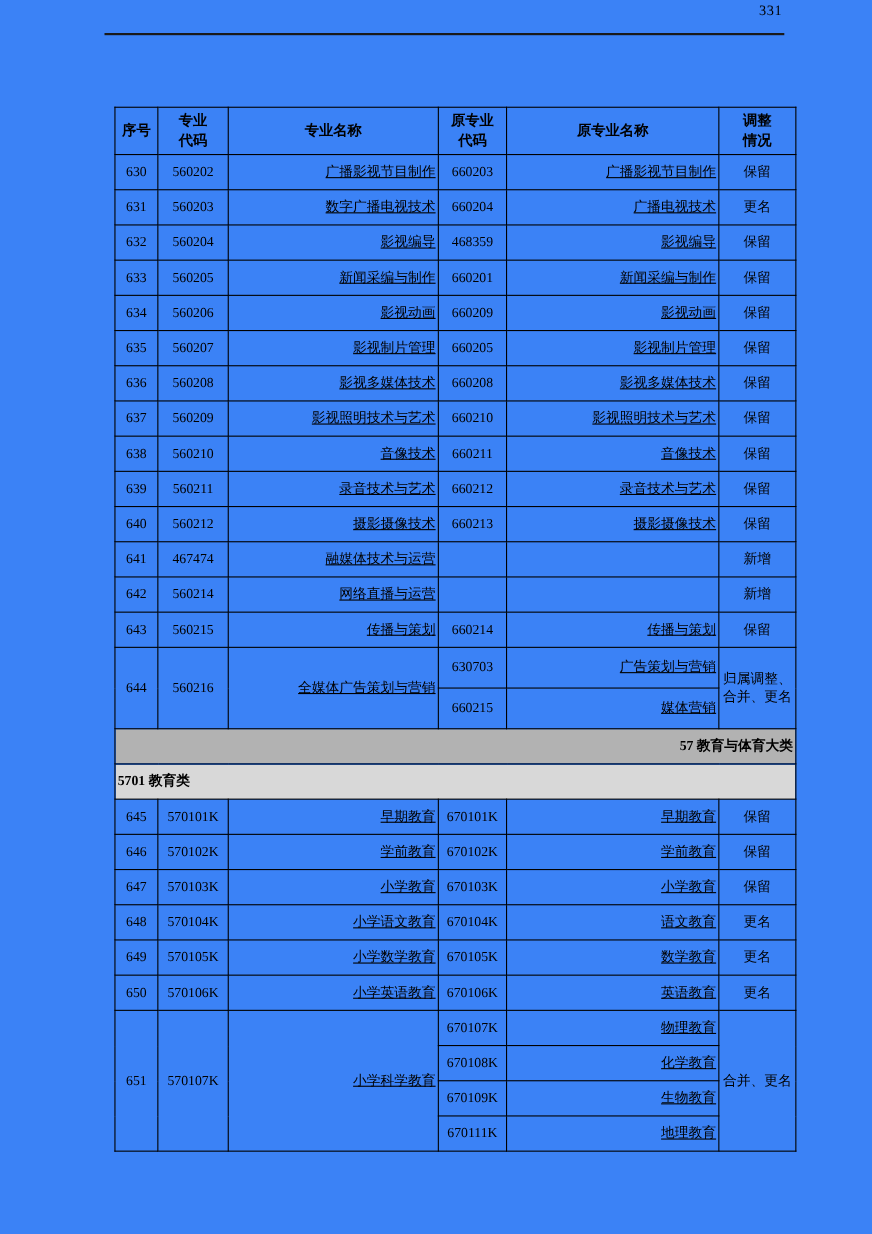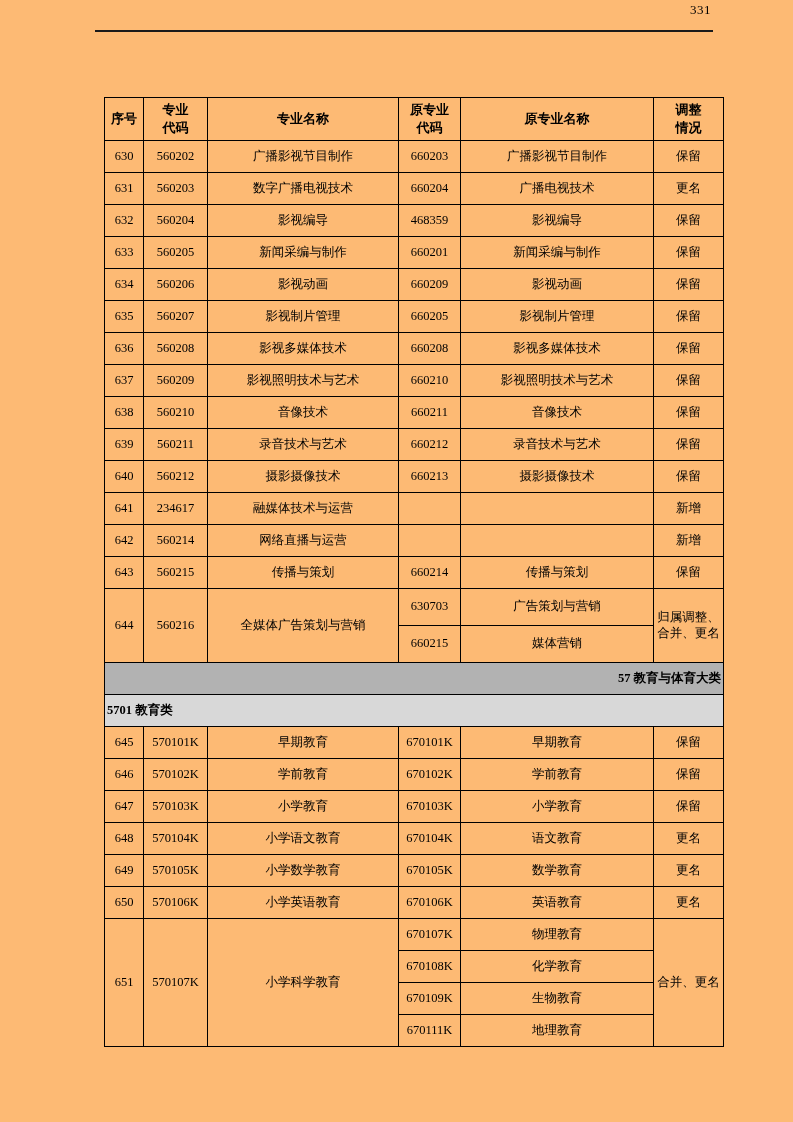--- a/index.html
+++ b/index.html
@@ -11,21 +11,21 @@
     width: 793px;
     height: 1122px;
     font-family: "Liberation Serif", serif;
     color: #000000;
     position: relative;
   }
   .page {
     position: relative;
     width: 793px;
     height: 1122px;
-    background: #fdba74;
+    background: #3b82f6;
     overflow: hidden;
   }
   .page-number {
     position: absolute;
     top: 2px;
     right: 82px;
     font-size: 13px;
     letter-spacing: 0.5px;
   }
   .head-rule {
@@ -62,21 +62,21 @@
     padding: 0 1px;
   }
   .majors-table td {
     font-size: 12.5px;
     height: 31px;
     vertical-align: middle;
     padding: 0 2px;
     line-height: 1.25;
   }
   .c-center { text-align: center; }
-  .c-left   { text-align: center; padding-left: 2px; }
+  .c-left   { text-align: right; padding-left: 2px; text-decoration: underline; }
   .c-adjust { text-align: center; padding: 2px 5px; }
   .section-l1 {
     background: var(--sec1-bg, #b2b2b2);
     font-weight: bold;
     font-size: 15px;
     text-align: right;
     padding-left: 2px;
     height: 28px;
   }
   .section-l2 {
@@ -203,21 +203,21 @@
         <tr>
           <td class="c-center">640</td>
           <td class="c-center">560212</td>
           <td class="c-left">摄影摄像技术</td>
           <td class="c-center">660213</td>
           <td class="c-left">摄影摄像技术</td>
           <td class="c-adjust">保留</td>
         </tr>
         <tr>
           <td class="c-center">641</td>
-          <td class="c-center">234617</td>
+          <td class="c-center">467474</td>
           <td class="c-left">融媒体技术与运营</td>
           <td class="c-center"></td>
           <td class="c-left"></td>
           <td class="c-adjust">新增</td>
         </tr>
         <tr>
           <td class="c-center">642</td>
           <td class="c-center">560214</td>
           <td class="c-left">网络直播与运营</td>
           <td class="c-center"></td>

